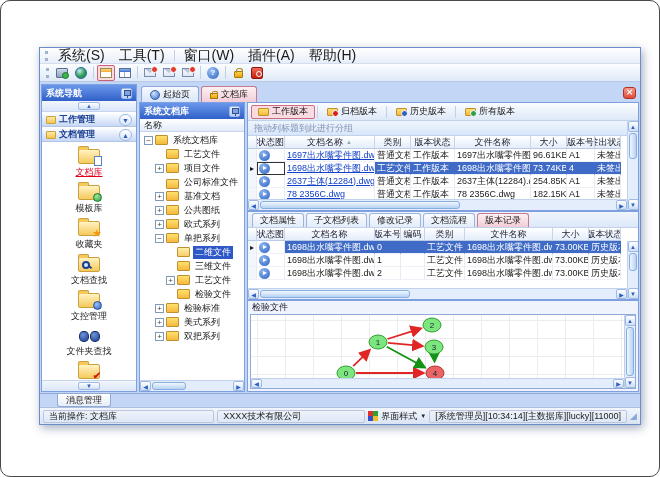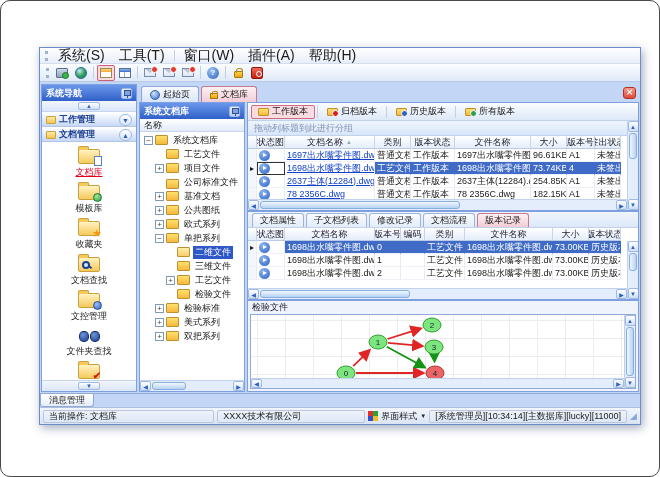--- a/index.html
+++ b/index.html
@@ -116,21 +116,21 @@
 .dtab.active{background:linear-gradient(#fdf0f3,#f2ccd6);border-color:#c47b8e}
 .graph-sec{flex:1;background:#eef3fc;border:1px solid #7e9fe0;display:flex;flex-direction:column;position:relative;overflow:hidden}
 .graph-label{height:13px;flex:0 0 13px;display:flex;align-items:center;padding:0 4px;color:#223}
 .graph-box{flex:1;margin:0 2px 2px 2px;border:1px solid #8fa9d8;background:#fff;position:relative;overflow:hidden;
  background-image:linear-gradient(to right,#ececec 1px,transparent 1px),linear-gradient(to bottom,#ececec 1px,transparent 1px);
  background-size:28px 18px;background-position:6px 5px}
 .graph-box svg{position:absolute;left:0;top:0}
 .gb-h{position:absolute;left:0;right:11px;bottom:0;height:10px;display:flex;align-items:center;background:#e4edfb;border-top:1px solid #c2d1ec}
 
 .bottombar{position:absolute;left:0;right:0;bottom:17px;height:14px;background:#c3d6f5;border-top:1px solid #8fa9d8;display:flex}
-.msgtab{margin-left:0;padding:0 8px;background:linear-gradient(#fff,#e6eefb);border:1px solid #8fa9d8;border-top:none;border-radius:0 0 3px 3px;display:flex;align-items:center}
+.msgtab{margin-left:17px;padding:0 8px;background:linear-gradient(#fff,#e6eefb);border:1px solid #8fa9d8;border-top:none;border-radius:0 0 3px 3px;display:flex;align-items:center}
 .statusbar{position:absolute;left:0;right:0;bottom:0;height:17px;display:flex;align-items:center;background:linear-gradient(#f2f6fc,#d9e4f4);border-top:1px solid #aebedd;padding:0 3px;gap:3px}
 .scell{height:13px;border:1px solid #b9c6dd;border-radius:2px;display:flex;align-items:center;padding:0 5px;background:linear-gradient(#eef3fb,#dde7f5);white-space:nowrap;overflow:hidden}
 .sc-company{width:148px;flex:0 0 148px}
 .sc-op{flex:1}
 .stylebox{display:flex;align-items:center;gap:3px}
 .stygrid{width:10px;height:10px;display:grid;grid-template-columns:5px 5px;grid-template-rows:5px 5px}
 .stygrid i:nth-child(1){background:#e03030}.stygrid i:nth-child(2){background:#30a030}
 .stygrid i:nth-child(3){background:#3050d0}.stygrid i:nth-child(4){background:#f0c020}
 .caret{font-size:6px;color:#223}
 .sc-session{flex:0 0 auto}

